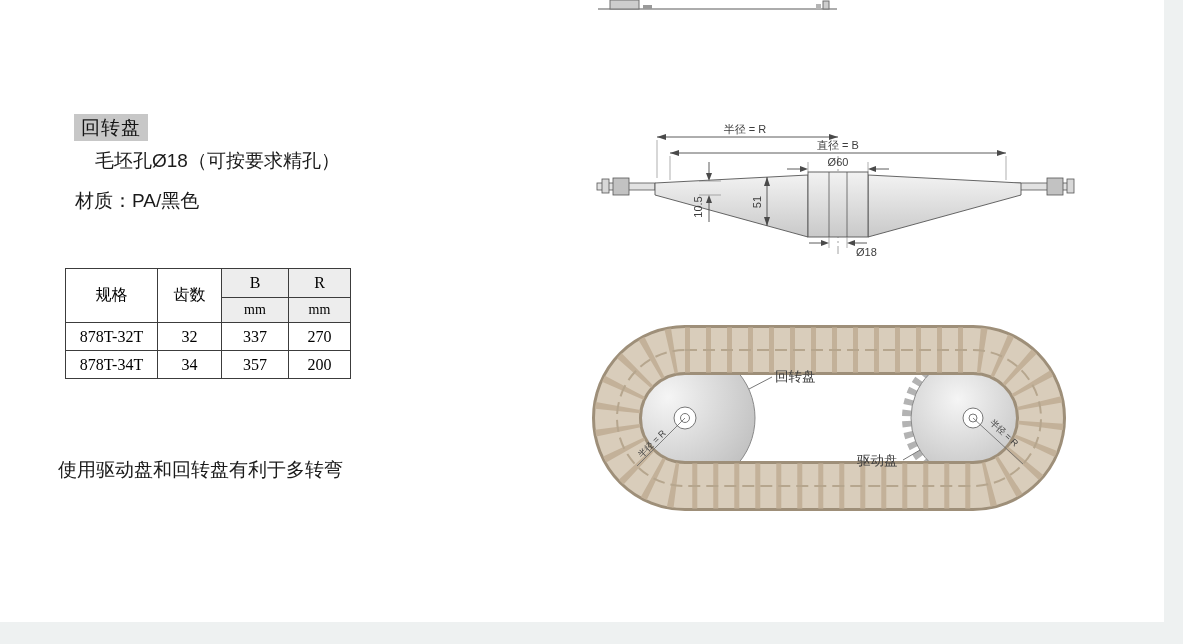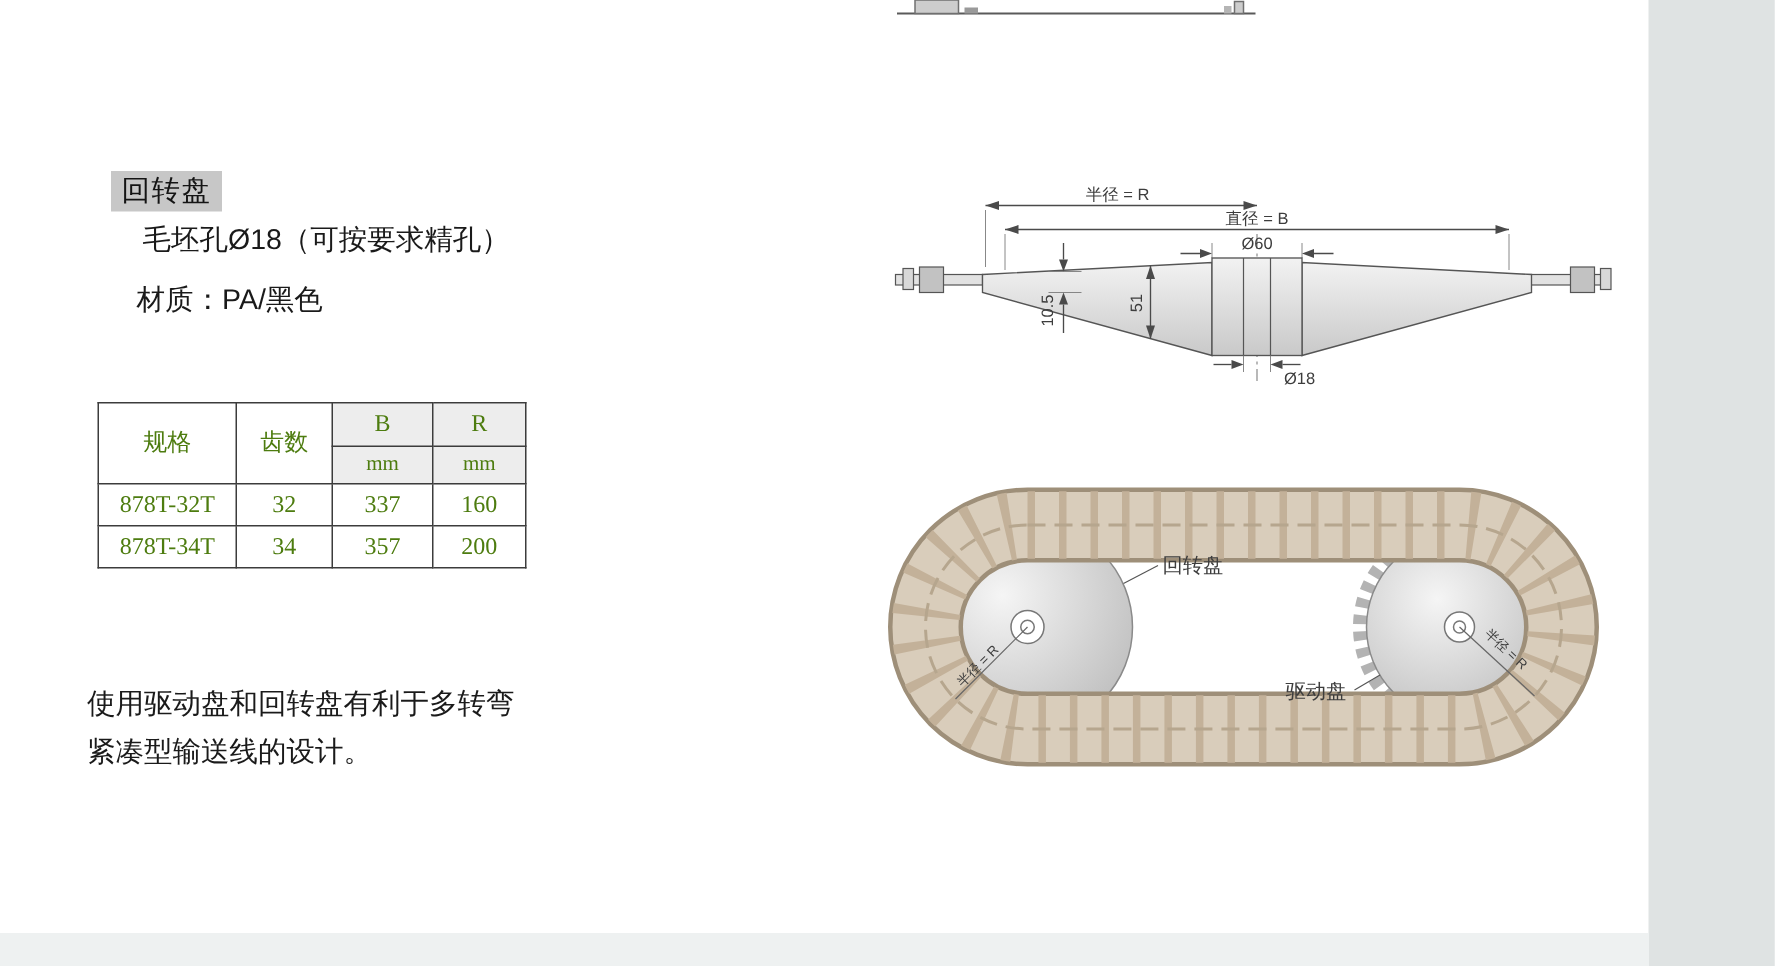--- a/index.html
+++ b/index.html
@@ -1,33 +1,33 @@
 <!DOCTYPE html>
 <html><head>
 <meta charset="utf-8">
 <style>
   html,body{margin:0;padding:0;background:#dfe3e3;}
   .page{
-    position:relative;width:1099px;height:644px;background:#ffffff;
+    position:relative;width:1183px;height:644px;background:#ffffff;
     overflow:hidden;font-family:"Liberation Sans",sans-serif;color:#1a1a1a;
   }
   .edge-right{position:absolute;left:1164px;top:0;width:19px;height:644px;background:#eef1f1;}
   .edge-bottom{position:absolute;left:0;top:622px;width:1183px;height:22px;background:#eef1f1;}
 
   .badge{
     position:absolute;left:74px;top:114px;background:#c7c7c7;color:#141414;
     font-size:19px;line-height:27px;padding:0 7px;letter-spacing:1px;
   }
   .intro-line{position:absolute;left:75px;font-size:19px;line-height:26px;}
   .intro-line.l1{top:148px;margin-left:20px;}
-  .intro-line.l2{top:188px;margin-left:16px;}
+  .intro-line.l2{top:188px;}
 
   table.spec{
     position:absolute;left:65px;top:268px;width:285px;border-collapse:collapse;
-    table-layout:fixed;font-family:"Liberation Serif",serif;color:#4d7c0f;
+    table-layout:fixed;font-family:"Liberation Serif",serif;color:#000000;
   }
   table.spec th,table.spec td{border:1px solid #3c3c3c;text-align:center;padding:0;font-weight:normal;}
   table.spec thead tr.r1 th{height:28px;font-size:16px;}
   table.spec thead tr.r2 th{height:24px;font-size:14px;margin-left:21px;}
   table.spec tbody td{height:27px;font-size:16px;}
   table.spec .shaded{background:#ededed;}
 
   .desc{position:absolute;left:58px;top:454px;font-size:19px;line-height:32px;width:390px;}
   .desc .para2{margin-top:7px;}
 
@@ -72,35 +72,34 @@
       <tr class="r2">
         <th class="shaded">mm</th>
         <th class="shaded">mm</th>
       </tr>
     </thead>
     <tbody>
       <tr>
         <td>878T-32T</td>
         <td>32</td>
         <td>337</td>
-        <td>160</td>
+        <td>270</td>
       </tr>
       <tr>
         <td>878T-34T</td>
         <td>34</td>
         <td>357</td>
         <td>200</td>
       </tr>
     </tbody>
   </table>
 
   <div class="desc">
     <div class="para1">
       <div>使用驱动盘和回转盘有利于多转弯</div>
-      <div>紧凑型输送线的设计。</div>
     </div>
   </div>
 
   <svg class="section-svg" width="486" height="168" viewBox="0 0 486 168">
     <defs>
       <linearGradient id="discGrad" x1="0" y1="0" x2="0" y2="1">
         <stop offset="0" stop-color="#f2f2f2"></stop>
           <stop offset="1" stop-color="#c9c9c9"></stop>
       </linearGradient>
     </defs>

